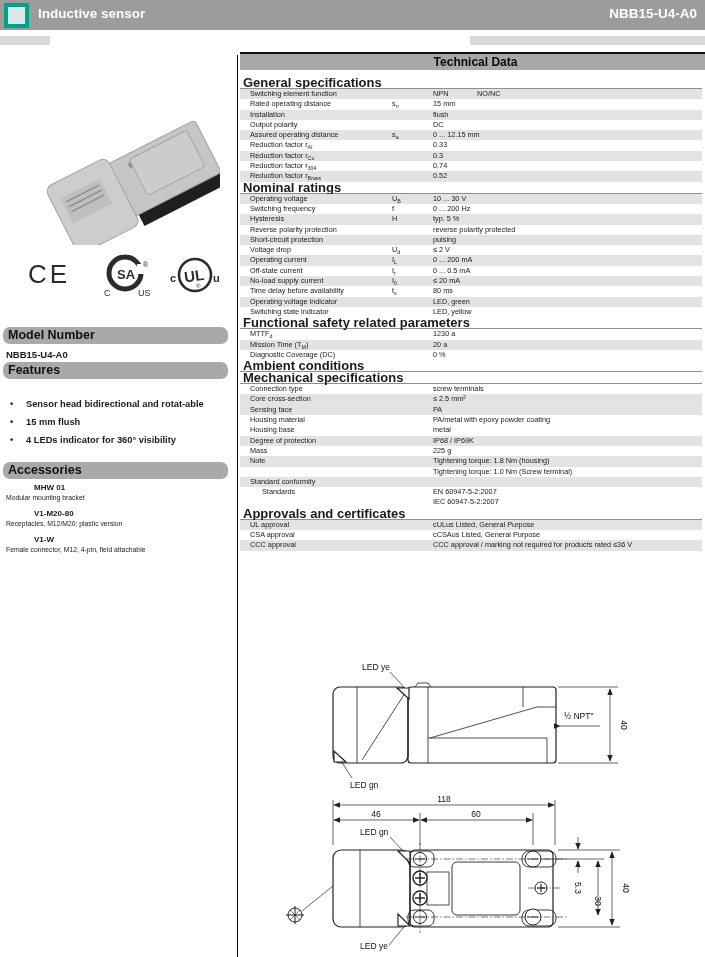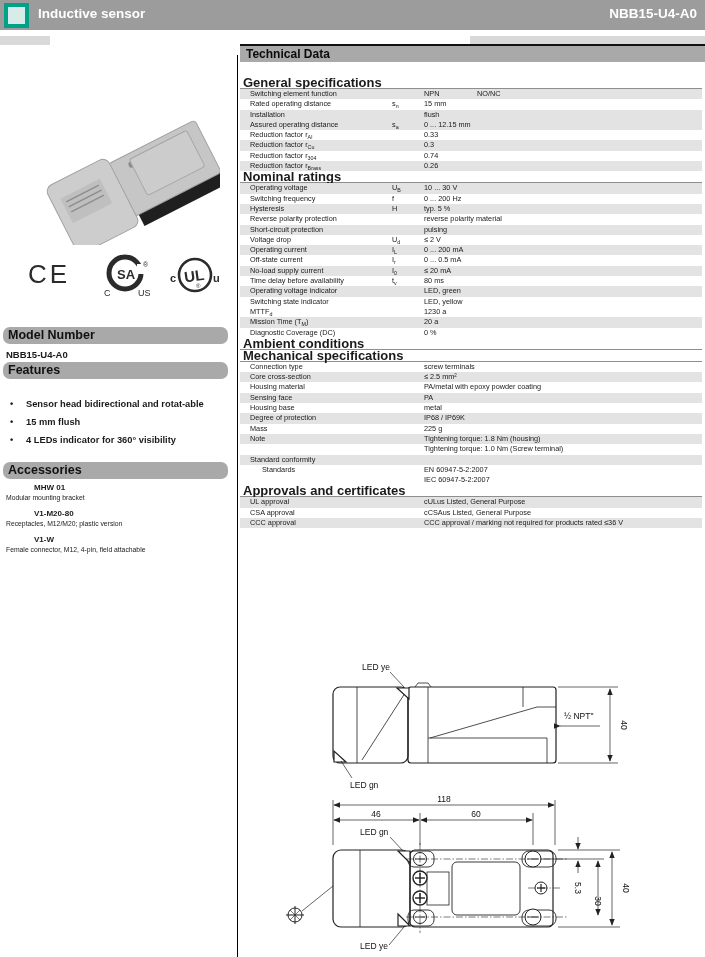--- a/index.html
+++ b/index.html
@@ -25,31 +25,31 @@
   .featlist li .blt { position:absolute; left:2px; top:0; }
   .acclist { position:absolute; left:6px; width:215px; }
   .accitem { margin-bottom:7px; }
   .accname { font-size:8px; font-weight:bold; line-height:10px;padding-left:28px; }
   .accdesc { font-size:6.8px; line-height:9px; color:#222; }
 
   
   .vdivider { position:absolute; left:237px; top:55px; width:1px; height:902px; background:#000; }
   .hdrbar { position:absolute; left:240px; width:465px; height:18px; background:#a9a9a9; border-top:2px solid #111;
             font-size:12px; font-weight:bold; color:#0b0b0b; line-height:16px; padding-left:6px; }
-  #tdbar { top:44px; }
+  #tdbar { top:52px;text-align:center; }
   #dimbar { top:593px; }
 
   .spectable { position:absolute; left:240px; top:77px; width:462px; }
   .sechead { font-size:13px; font-weight:bold; line-height:10px; height:11px; border-bottom:1px solid #8e8e8e; padding-left:3px; margin-top:1px; }
   .specline { position:relative; height:10.3px; font-size:7.3px; line-height:10.3px; }
   .specline.shaded { background:#e3e3e3; }
   .c-label { position:absolute; left:10px; top:0; white-space:nowrap; }
   .c-label.ind2 { left:22px; }
   .c-sym { position:absolute; left:152px; top:0; white-space:nowrap; }
-  .c-val { position:absolute; left:184px; top:0; white-space:nowrap;text-align:right; }
+  .c-val { position:absolute; left:193px; top:0; white-space:nowrap;text-align:right; }
   .c-val2 { position:absolute; left:237px; top:0; white-space:nowrap; }
   sub.sb { font-size:5.3px; vertical-align:-1.5px; }
 
   svg text { font-family:"Liberation Sans","DejaVu Sans",sans-serif; }
   .dimsvg { position:absolute; left:238px; top:615px; }
 </style>
 </head>
 <body>
 <div id="page">
 
@@ -138,60 +138,64 @@
       </div>
       <div class="specline">
         <span class="c-label"><span>Rated operating distance</span></span>
         <span class="c-sym"><span>s</span><sub class="sb">n</sub></span>
         <span class="c-val">15 mm</span>
       </div>
       <div class="specline shaded">
         <span class="c-label"><span>Installation</span></span>
         <span class="c-val">flush</span>
       </div>
+      <div class="specline">
+        <span class="c-label"><span>Output polarity</span></span>
+        <span class="c-val">DC</span>
+      </div>
       <div class="specline shaded">
         <span class="c-label"><span>Assured operating distance</span></span>
         <span class="c-sym"><span>s</span><sub class="sb">a</sub></span>
         <span class="c-val">0 ... 12.15 mm</span>
       </div>
       <div class="specline">
         <span class="c-label"><span>Reduction factor r</span><sub class="sb">Al</sub></span>
         <span class="c-val">0.33</span>
       </div>
       <div class="specline shaded">
         <span class="c-label"><span>Reduction factor r</span><sub class="sb">Cu</sub></span>
         <span class="c-val">0.3</span>
       </div>
       <div class="specline">
         <span class="c-label"><span>Reduction factor r</span><sub class="sb">304</sub></span>
         <span class="c-val">0.74</span>
       </div>
       <div class="specline shaded">
         <span class="c-label"><span>Reduction factor r</span><sub class="sb">Brass</sub></span>
-        <span class="c-val">0.26</span>
+        <span class="c-val">0.52</span>
       </div>
       <div class="sechead">Nominal ratings</div>
       <div class="specline shaded">
         <span class="c-label"><span>Operating voltage</span></span>
         <span class="c-sym"><span>U</span><sub class="sb">B</sub></span>
         <span class="c-val">10 ... 30 V</span>
       </div>
       <div class="specline">
         <span class="c-label"><span>Switching frequency</span></span>
         <span class="c-sym"><span>f</span></span>
         <span class="c-val">0 ... 200 Hz</span>
       </div>
       <div class="specline shaded">
         <span class="c-label"><span>Hysteresis</span></span>
         <span class="c-sym"><span>H</span></span>
         <span class="c-val">typ. 5 %</span>
       </div>
       <div class="specline">
         <span class="c-label"><span>Reverse polarity protection</span></span>
-        <span class="c-val">reverse polarity material</span>
+        <span class="c-val">reverse polarity protected</span>
       </div>
       <div class="specline shaded">
         <span class="c-label"><span>Short-circuit protection</span></span>
         <span class="c-val">pulsing</span>
       </div>
       <div class="specline">
         <span class="c-label"><span>Voltage drop</span></span>
         <span class="c-sym"><span>U</span><sub class="sb">d</sub></span>
         <span class="c-val">≤ 2 V</span>
       </div>
@@ -216,20 +220,21 @@
         <span class="c-val">80 ms</span>
       </div>
       <div class="specline shaded">
         <span class="c-label"><span>Operating voltage indicator</span></span>
         <span class="c-val">LED, green</span>
       </div>
       <div class="specline">
         <span class="c-label"><span>Switching state indicator</span></span>
         <span class="c-val">LED, yellow</span>
       </div>
+      <div class="sechead">Functional safety related parameters</div>
       <div class="specline">
         <span class="c-label"><span>MTTF</span><sub class="sb">d</sub></span>
         <span class="c-val">1230 a</span>
       </div>
       <div class="specline shaded">
         <span class="c-label"><span>Mission Time (T</span><sub class="sb">M</sub><span>)</span></span>
         <span class="c-val">20 a</span>
       </div>
       <div class="specline">
         <span class="c-label"><span>Diagnostic Coverage (DC)</span></span>
@@ -238,27 +243,27 @@
       <div class="sechead">Ambient conditions</div>
       <div class="sechead">Mechanical specifications</div>
       <div class="specline">
         <span class="c-label"><span>Connection type</span></span>
         <span class="c-val">screw terminals</span>
       </div>
       <div class="specline shaded">
         <span class="c-label"><span>Core cross-section</span></span>
         <span class="c-val">≤ 2.5 mm²</span>
       </div>
+      <div class="specline shaded">
+        <span class="c-label"><span>Sensing face</span></span>
+        <span class="c-val">PA</span>
+      </div>
       <div class="specline">
         <span class="c-label"><span>Housing material</span></span>
         <span class="c-val">PA/metal with epoxy powder coating</span>
-      </div>
-      <div class="specline shaded">
-        <span class="c-label"><span>Sensing face</span></span>
-        <span class="c-val">PA</span>
       </div>
       <div class="specline">
         <span class="c-label"><span>Housing base</span></span>
         <span class="c-val">metal</span>
       </div>
       <div class="specline shaded">
         <span class="c-label"><span>Degree of protection</span></span>
         <span class="c-val">IP68 / IP69K</span>
       </div>
       <div class="specline">

